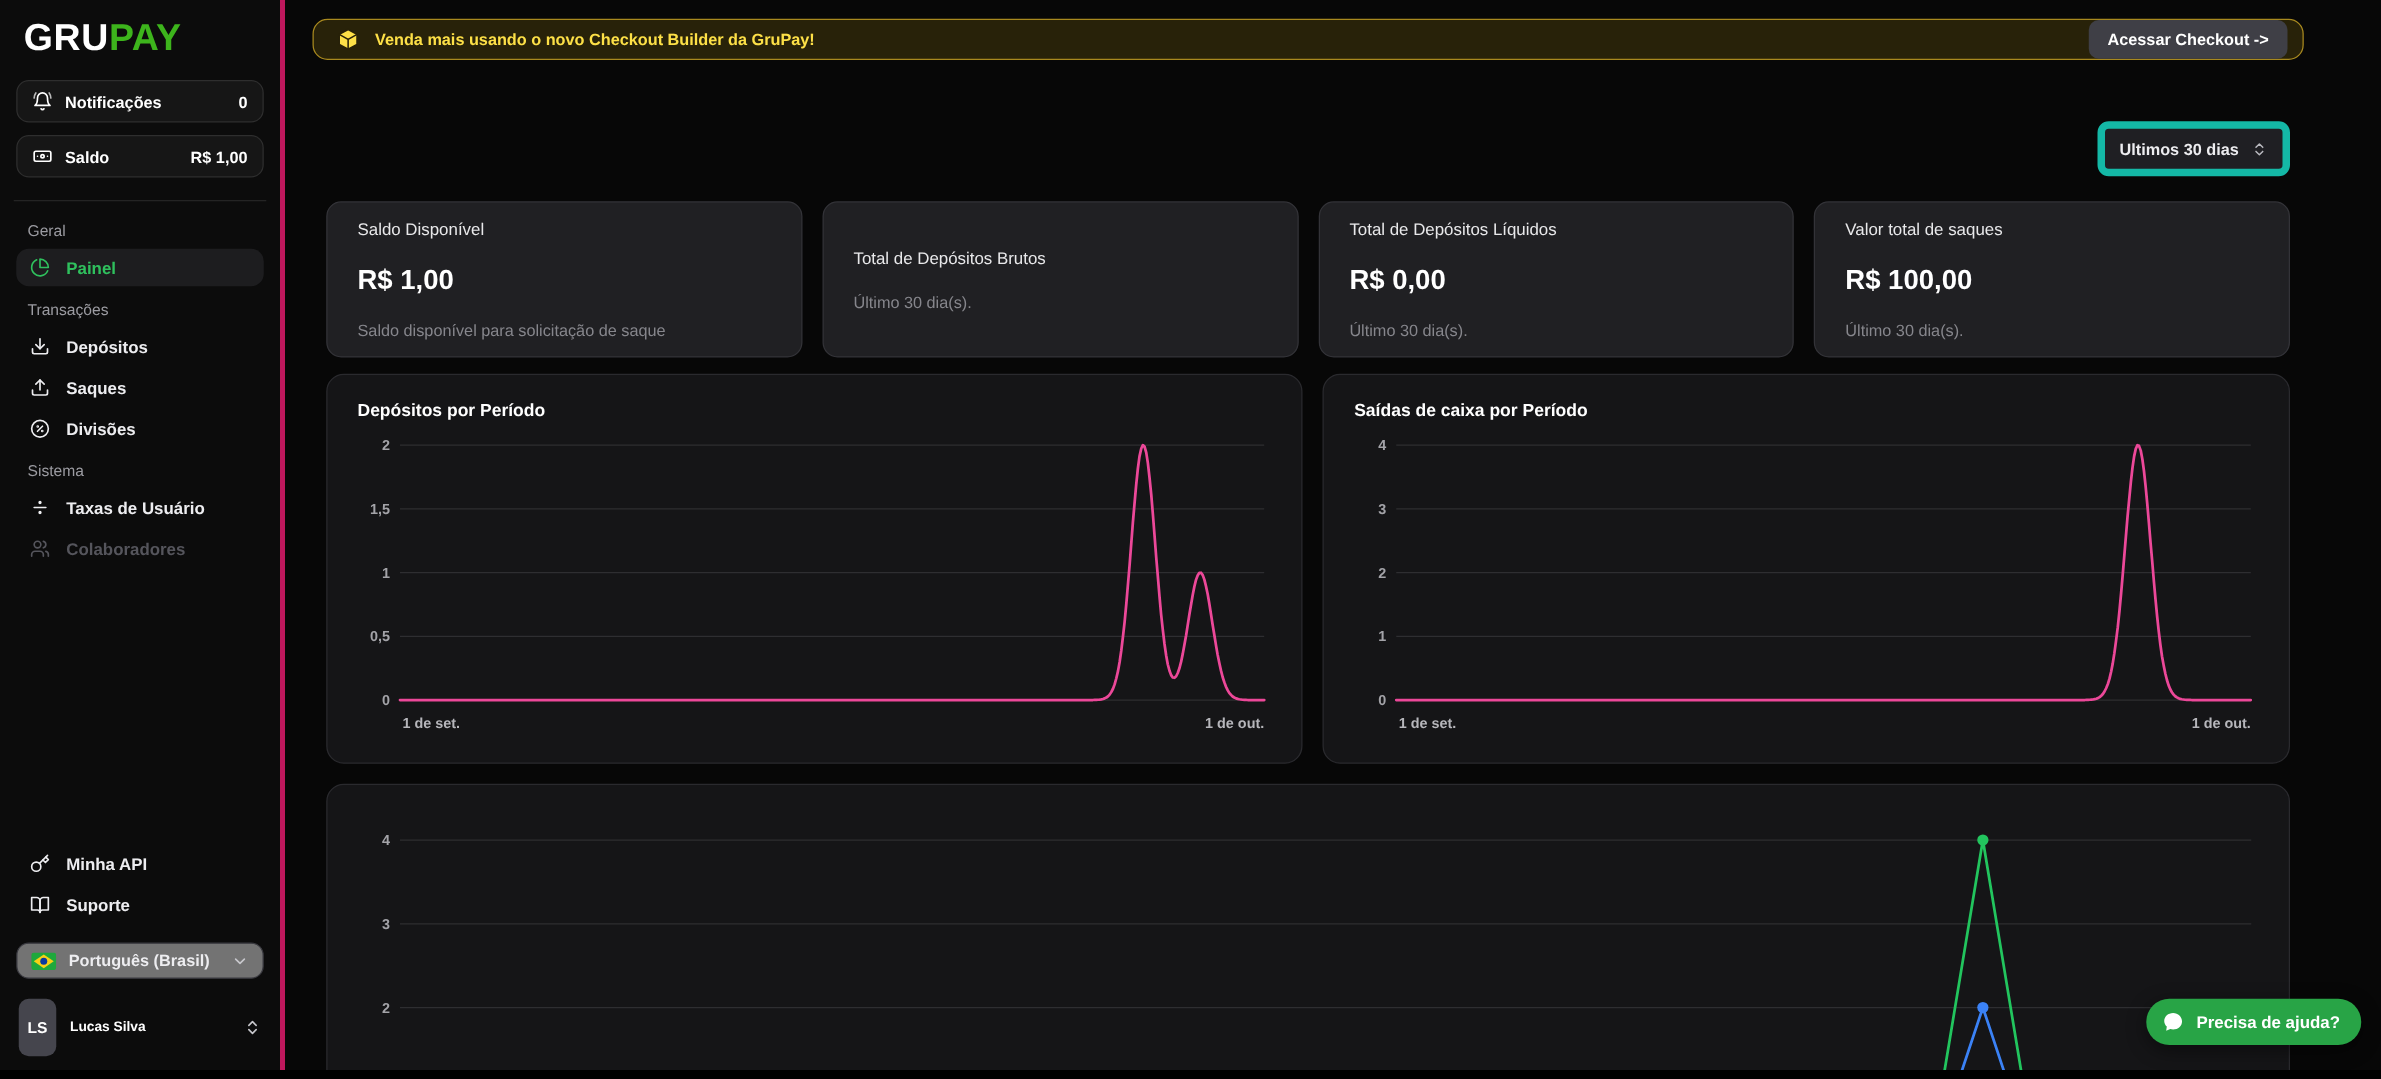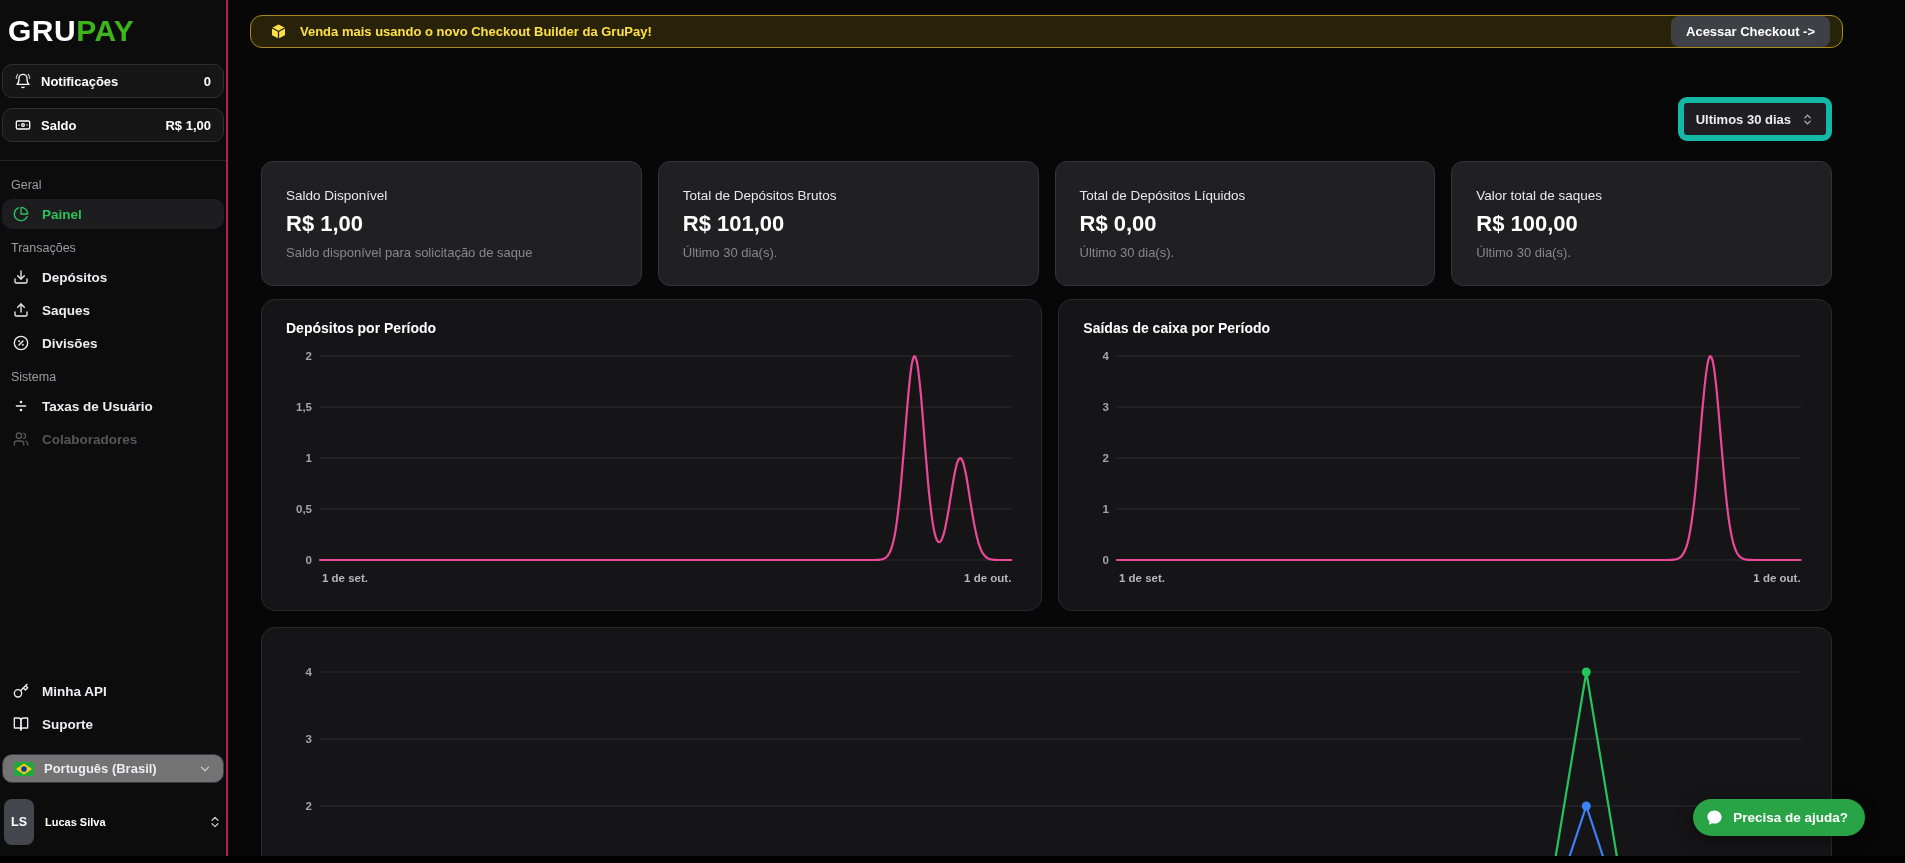--- a/index.html
+++ b/index.html
@@ -1,22 +1,22 @@
 <!DOCTYPE html>
 <html><head>
 <meta charset="utf-8">
 <style>
   * { margin:0; padding:0; box-sizing:border-box; }
   html,body { width:1905px; height:863px; overflow:hidden; background:#070707;
     font-family:"Liberation Sans", sans-serif; color:#fff; }
   .app { display:flex; height:100%; }
 
   
-  .sidebar { width:228px; min-width:228px; background:#0c0c0c; border-right:2px solid #be185d;
-    padding:12px 2px 10px; display:flex; flex-direction:column; }
+  .sidebar { width:228px; min-width:228px; background:#0c0c0c; border-right:4px solid #be185d;
+    padding:12px 13px 10px; display:flex; flex-direction:column; }
   .logo { font-size:30px; font-weight:800; letter-spacing:.5px; padding:2px 6px 16px; cursor:pointer; }
   .logo .gru { color:#ffffff; }
   .logo .pay { color:#3db41c; }
   .side-pill { display:flex; align-items:center; gap:10px; background:#161616; border:1px solid #2e2e2e;
     border-radius:10px; padding:8px 12px; color:#fff; font-size:13px; font-weight:600;
     margin-bottom:10px; width:100%; cursor:pointer; }
   .side-pill svg { width:16px; height:16px; }
   .pill-right { margin-left:auto; font-weight:700; font-size:13px; }
   .divider { height:1px; background:#242424; margin:8px -2px 8px; }
   .section-label { color:#9b9ba1; font-size:12.5px; padding:9px 9px 7px; }
@@ -44,33 +44,33 @@
   .banner-text { color:#fde047; font-size:13px; font-weight:700; }
   .banner-btn { background:#3f3f46; border:none; color:#fff; font-size:13px; font-weight:700;
     padding:8px 15px; border-radius:8px; cursor:pointer; font-family:inherit; }
   .toolbar-row { display:flex; justify-content:flex-end; margin:49px 73px 0 33px; }
   .period-select { display:flex; align-items:center; gap:10px; background:#1f1f23; border:6px solid #14b8a6;
     border-radius:9px; padding:16px 12px; color:#ededf0; font-size:13px; font-weight:600; height:15px;
     cursor:pointer; font-family:inherit; }
   .content { padding:20px 73px 0 33px; display:flex; flex-direction:column; }
   .stats-row { display:grid; grid-template-columns:repeat(4,1fr); gap:16px; }
   .stat-card { background:#202023; border:1px solid #333338; border-radius:12px; height:125px;
-    padding:18px 24px; display:flex; flex-direction:column; justify-content:center; gap:8px; }
+    padding:18px 24px; display:flex; flex-direction:column; justify-content:center; gap:20px; }
   .stat-title { font-size:13.5px; color:#e8e8ea; }
   .stat-value { font-size:22px; font-weight:700; }
   .stat-sub { font-size:13px; color:#86868c; }
   .charts-row { display:grid; grid-template-columns:1.01fr 1fr; gap:16px; margin-top:13px; }
   .chart-card { background:#151517; border:1px solid #2a2a2e; border-radius:14px; height:312px;
     padding:20px 24px; display:flex; flex-direction:column; }
   .chart-card.tall { margin-top:16px; height:362px; }
   .chart-title { font-size:14px; font-weight:700; margin-bottom:8px; }
   .chart-svg { flex:1; width:100%; display:block; }
   svg text { font-family:"Liberation Sans", sans-serif; }
 
-  .help-fab { position:fixed; right:40px; bottom:27px; background:#28a446; border:none; border-radius:999px;
+  .help-fab { position:fixed; right:16px; bottom:27px; background:#28a446; border:none; border-radius:999px;
     display:flex; align-items:center; gap:9px; padding:9px 17px 9px 12px; color:#fff; font-size:13.5px;
     font-weight:700; cursor:pointer; font-family:inherit; box-shadow:0 4px 16px rgba(0,0,0,.45); z-index:40; }
   .bottom-edge { position:fixed; left:0; right:0; bottom:0; height:7px; background:#000; z-index:60; }
 </style>
 </head>
 <body>
 
 <div class="app">
 
   <aside class="sidebar">
@@ -223,21 +223,20 @@
     <div class="content">
 
       <div class="stats-row">
         <div class="stat-card">
           <div class="stat-title">Saldo Disponível</div>
           <div class="stat-value">R$ 1,00</div>
           <div class="stat-sub">Saldo disponível para solicitação de saque</div>
         </div>
         <div class="stat-card">
           <div class="stat-title">Total de Depósitos Brutos</div>
-          <div class="stat-value">R$ 101,00</div>
           <div class="stat-sub">Último 30 dia(s).</div>
         </div>
         <div class="stat-card">
           <div class="stat-title">Total de Depósitos Líquidos</div>
           <div class="stat-value">R$ 0,00</div>
           <div class="stat-sub">Último 30 dia(s).</div>
         </div>
         <div class="stat-card">
           <div class="stat-title">Valor total de saques</div>
           <div class="stat-value">R$ 100,00</div>

